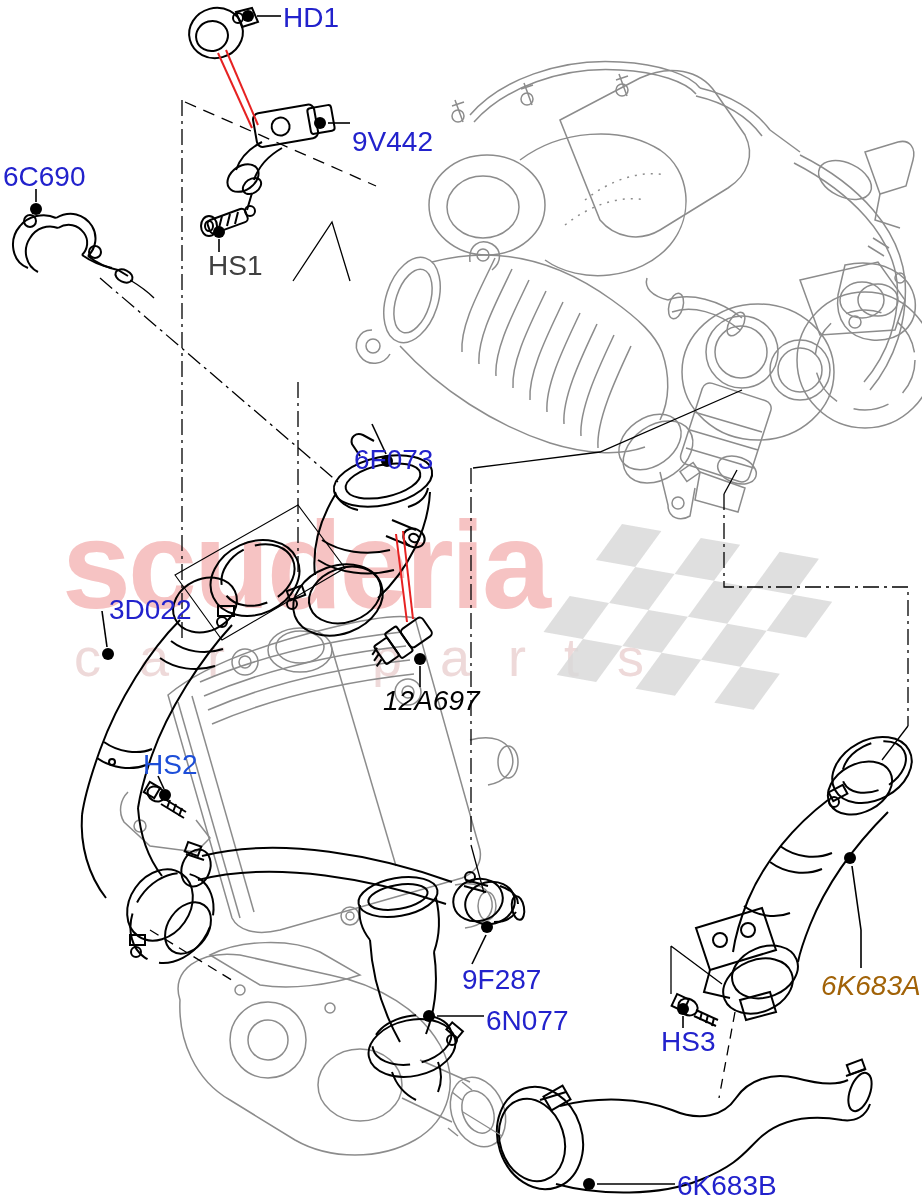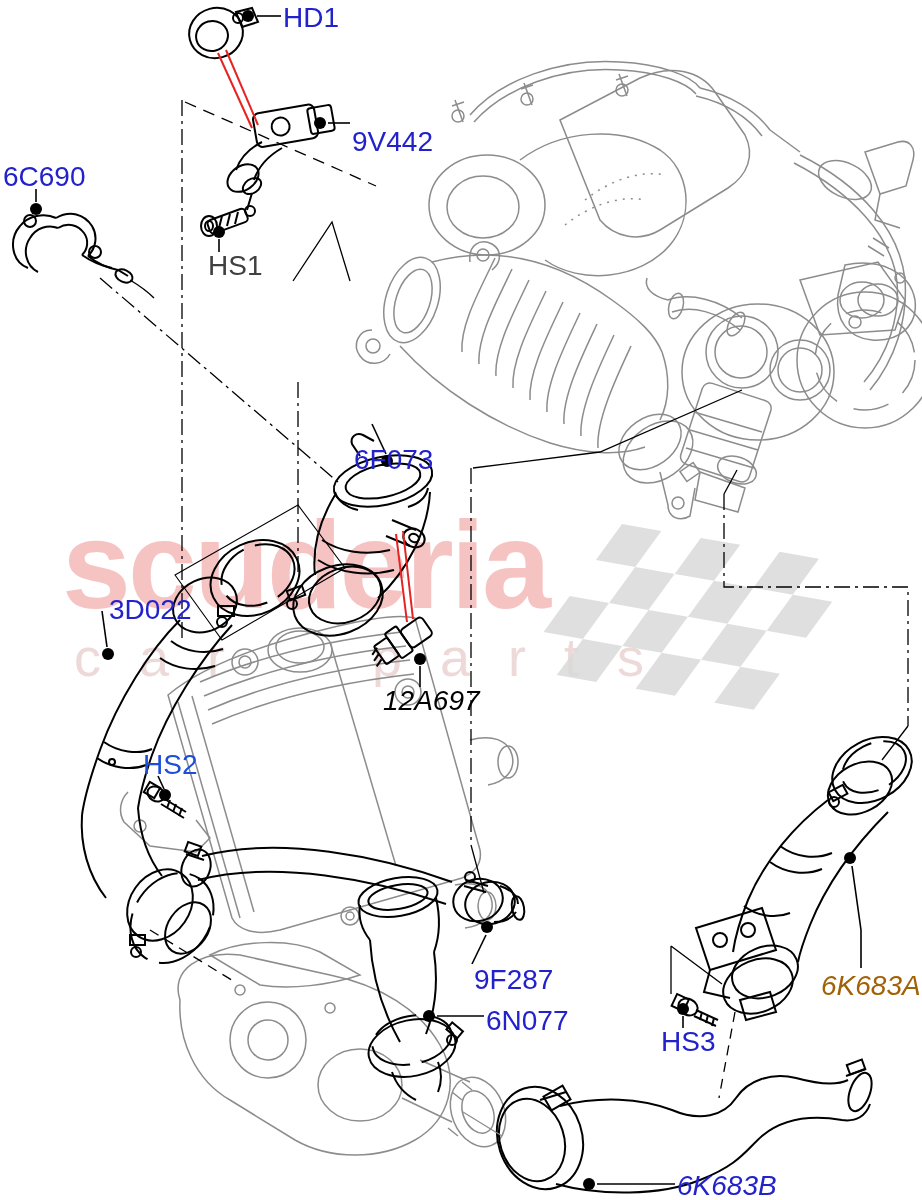--- a/index.html
+++ b/index.html
@@ -387,19 +387,19 @@
 
   <div id="labels">
       <div class="part-label" style="left: 283px; top: 4px; color: rgb(34, 34, 204);">HD1</div>
       <div class="part-label" style="left: 352px; top: 128px; color: rgb(34, 34, 204);">9V442</div>
       <div class="part-label" style="left: 3px; top: 163px; color: rgb(34, 34, 204);">6C690</div>
       <div class="part-label" style="left: 200px; top: 252px; color: #404040; margin-left: 8px;">HS1</div>
       <div class="part-label" style="left: 354px; top: 398px; color: rgb(34, 34, 204); margin-top: 48px;">6F073</div>
       <div class="part-label" style="left: 77px; top: 596px; color: rgb(34, 34, 204); margin-left: 32px;">3D022</div>
       <div class="part-label" style="left: 383px; top: 687px; color: #000000; font-style: italic;">12A697</div>
       <div class="part-label" style="left: 143px; top: 751px; color: #1d4ed8;">HS2</div>
-      <div class="part-label" style="left: 474px; top: 966px; color: rgb(34, 34, 204);">9F287</div>
+      <div class="part-label" style="left: 462px; top: 966px; color: rgb(34, 34, 204);">9F287</div>
       <div class="part-label" style="left: 486px; top: 1007px; color: rgb(34, 34, 204); text-align: right;">6N077</div>
       <div class="part-label" style="left: 661px; top: 1028px; color: rgb(34, 34, 204);">HS3</div>
       <div class="part-label" style="left: 821px; top: 972px; color: #a16207; font-style: italic;">6K683A</div>
-      <div class="part-label" style="left: 677px; top: 1172px; color: rgb(34, 34, 204); font-style: italic;">6K683B</div>
+      <div class="part-label" style="left: 677px; top: 1172px; color: rgb(34, 34, 204);">6K683B</div>
     </div>
 </div>
 
 </body></html>

